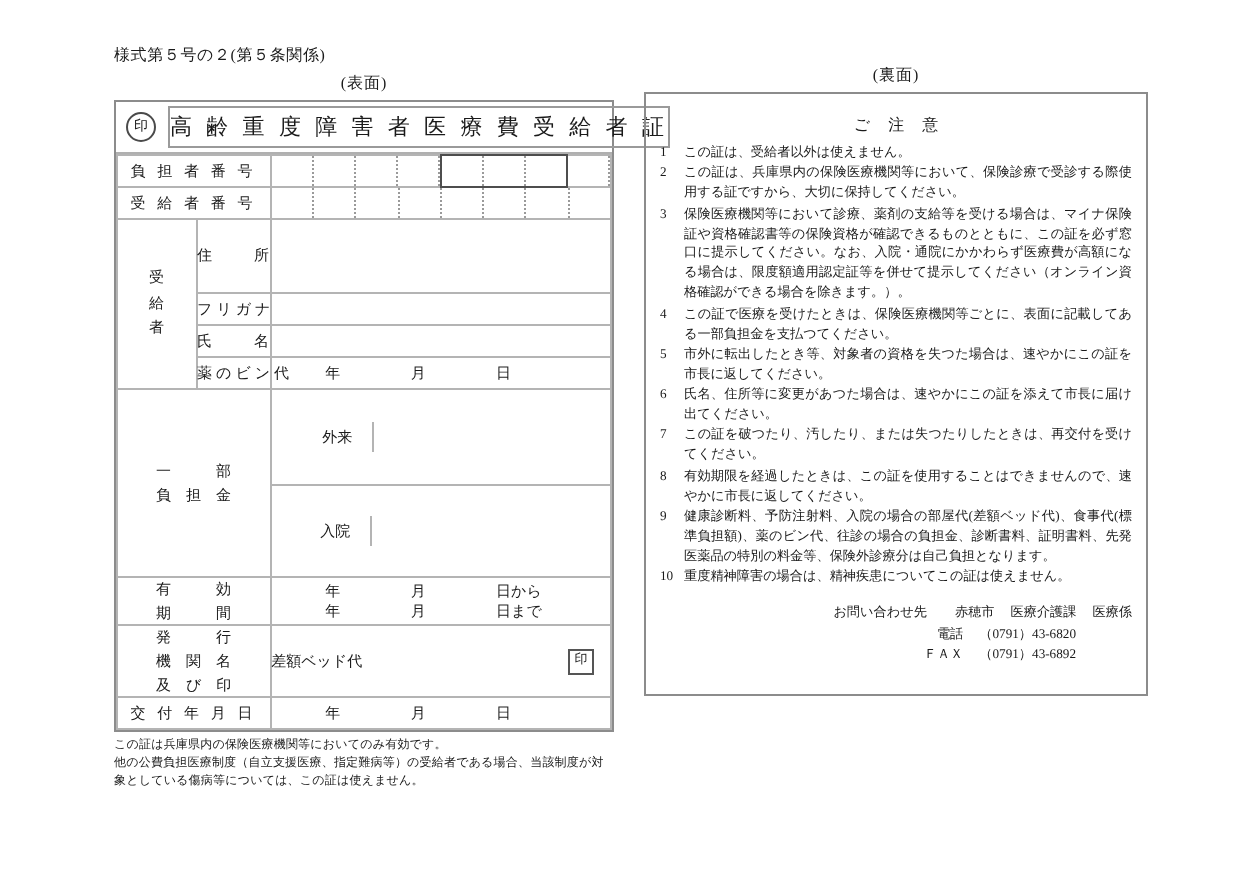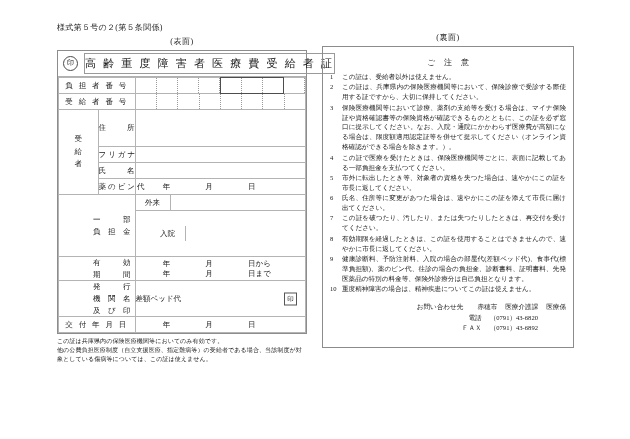--- a/index.html
+++ b/index.html
@@ -128,21 +128,21 @@
   .date-line span.m { width: 30%; }
   .date-line span.d { width: 34%; }
   .two-line-label {
     font-size: 7.5px;
     line-height: 1.55;
     text-align: center;
     white-space: nowrap;
   }
   .two-line-label .r {
     display: flex;
-    justify-content: flex-end;
+    justify-content: center;
     padding: 0 4px;
   }
   .issuer-cell {
     position: relative;
     font-size: 7.5px;
     padding-left: 22px;
   }
   .seal-square {
     position: absolute;
     right: 8px;
@@ -320,21 +320,21 @@
             <td colspan="2" rowspan="2">
               <div class="two-line-label">
                 <div class="r">
                   <span>一　　　部</span>
                 </div>
                 <div class="r">
                   <span>負　担　金</span>
                 </div>
               </div>
             </td>
-            <td style="padding:0">
+            <td style="padding:16px">
               <div class="subrow">
                 <div class="sl">外来</div>
                 <div class="sv"></div>
               </div>
             </td>
           </tr>
           <tr>
             <td style="padding:15px">
               <div class="subrow">
                 <div class="sl">入院</div>

